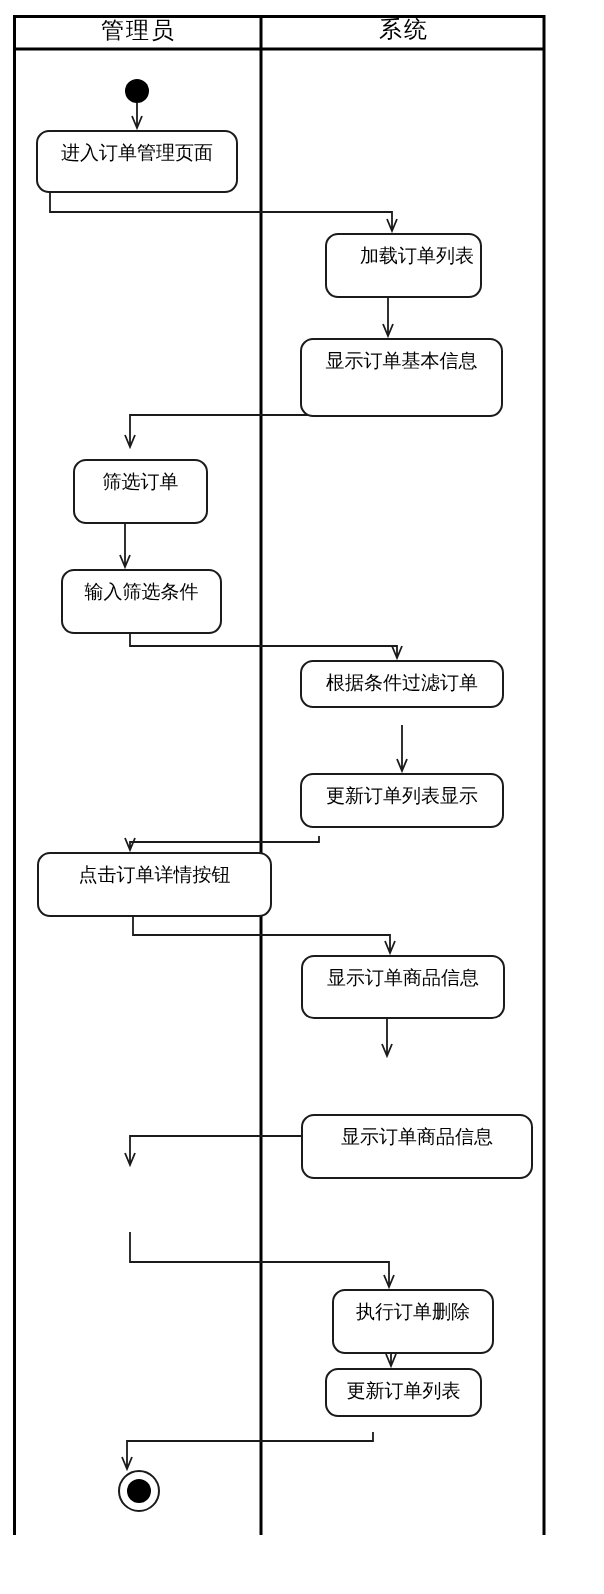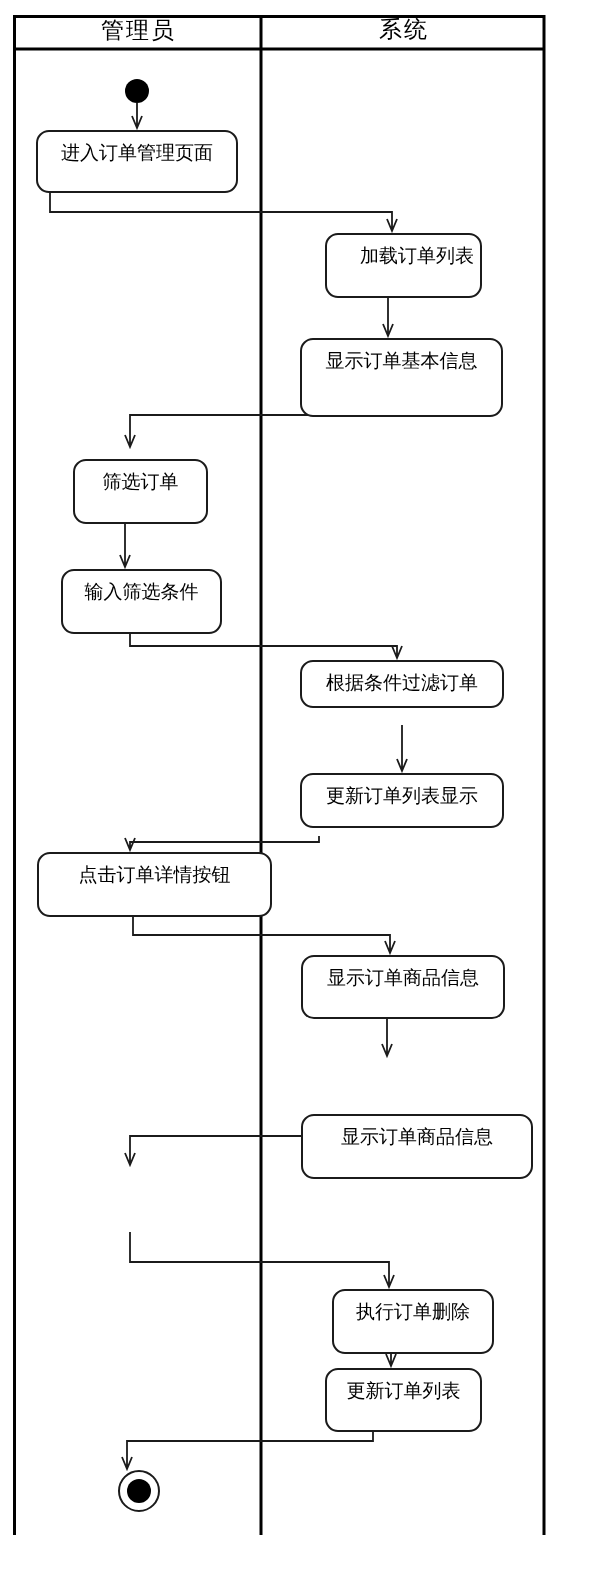--- a/index.html
+++ b/index.html
@@ -52,21 +52,21 @@
   .n-s2 { left: 300px; top: 338px;  width: 203px; height: 79px; }
   .n-a2 { left: 73px;  top: 449px;  width: 135px; height: 65px; margin-top: 10px; }
   .n-a3 { left: 61px;  top: 569px;  width: 161px; height: 65px; }
   .n-s3 { left: 300px; top: 660px;  width: 204px; height: 48px; }
   .n-s4 { left: 300px; top: 773px;  width: 204px; height: 55px; }
   .n-a4 { left: 37px;  top: 852px;  width: 235px; height: 65px; }
   .n-s5 { left: 301px; top: 955px;  width: 204px; height: 64px; }
   .n-s6 { left: 301px; top: 1082px; width: 232px; height: 65px; margin-top: 32px; }
   .n-a5 { left: 61px;  top: 1167px; width: 161px; height: 65px; }
   .n-s7 { left: 332px; top: 1289px; width: 162px; height: 65px; }
-  .n-s8 { left: 325px; top: 1368px; width: 157px; height: 64px; }
+  .n-s8 { left: 325px; top: 1368px; width: 157px; height: 49px; }
 </style>
 </head>
 <body>
 
 <div class="canvas">
 
   <svg class="diagram-svg" viewBox="0 0 604 1594">
 
     <g stroke="#000000" stroke-width="3" fill="none">
       <line x1="14.5" y1="15" x2="14.5" y2="1535"></line>

